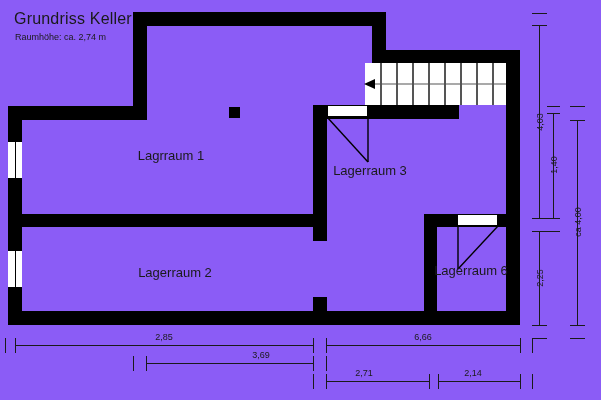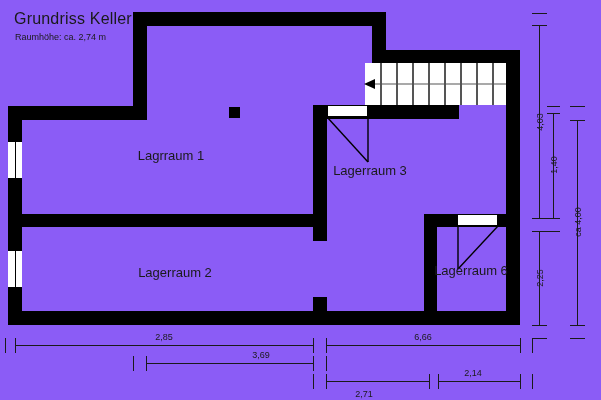--- a/index.html
+++ b/index.html
@@ -223,21 +223,21 @@
   <div class="tick-v" style="left:146px; top:356px; height:15px;"></div>
   <div class="tick-v" style="left:313px; top:356px; height:15px;"></div>
   <div class="tick-v" style="left:133px; top:356px; height:15px;"></div>
   <div class="tick-v" style="left:326px; top:356px; height:15px;"></div>
   <div class="dim-text-h" style="left:261px; top:350px;">3,69</div>
 
   <div class="dim-line-h" style="left:326px; top:381px; width:103px;"></div>
   <div class="tick-v" style="left:326px; top:374px; height:15px;"></div>
   <div class="tick-v" style="left:429px; top:374px; height:15px;"></div>
   <div class="tick-v" style="left:313px; top:374px; height:15px;"></div>
-  <div class="dim-text-h" style="left:364px; top:368px;margin-top:21px;">2,71</div>
+  <div class="dim-text-h" style="left:364px; top:368px;">2,71</div>
 
   <div class="dim-line-h" style="left:438px; top:381px; width:82px;"></div>
   <div class="tick-v" style="left:438px; top:374px; height:15px;"></div>
   <div class="tick-v" style="left:520px; top:374px; height:15px;"></div>
   <div class="tick-v" style="left:532px; top:374px; height:15px;"></div>
   <div class="dim-text-h" style="left:473px; top:368px;">2,14</div>
 
   <div class="dim-line-v" style="left:539px; top:25px; width:1px; height:193px;"></div>
   <div class="tick-h" style="left:532px; top:25px; width:15px;"></div>
   <div class="tick-h" style="left:532px; top:218px; width:15px;"></div>

